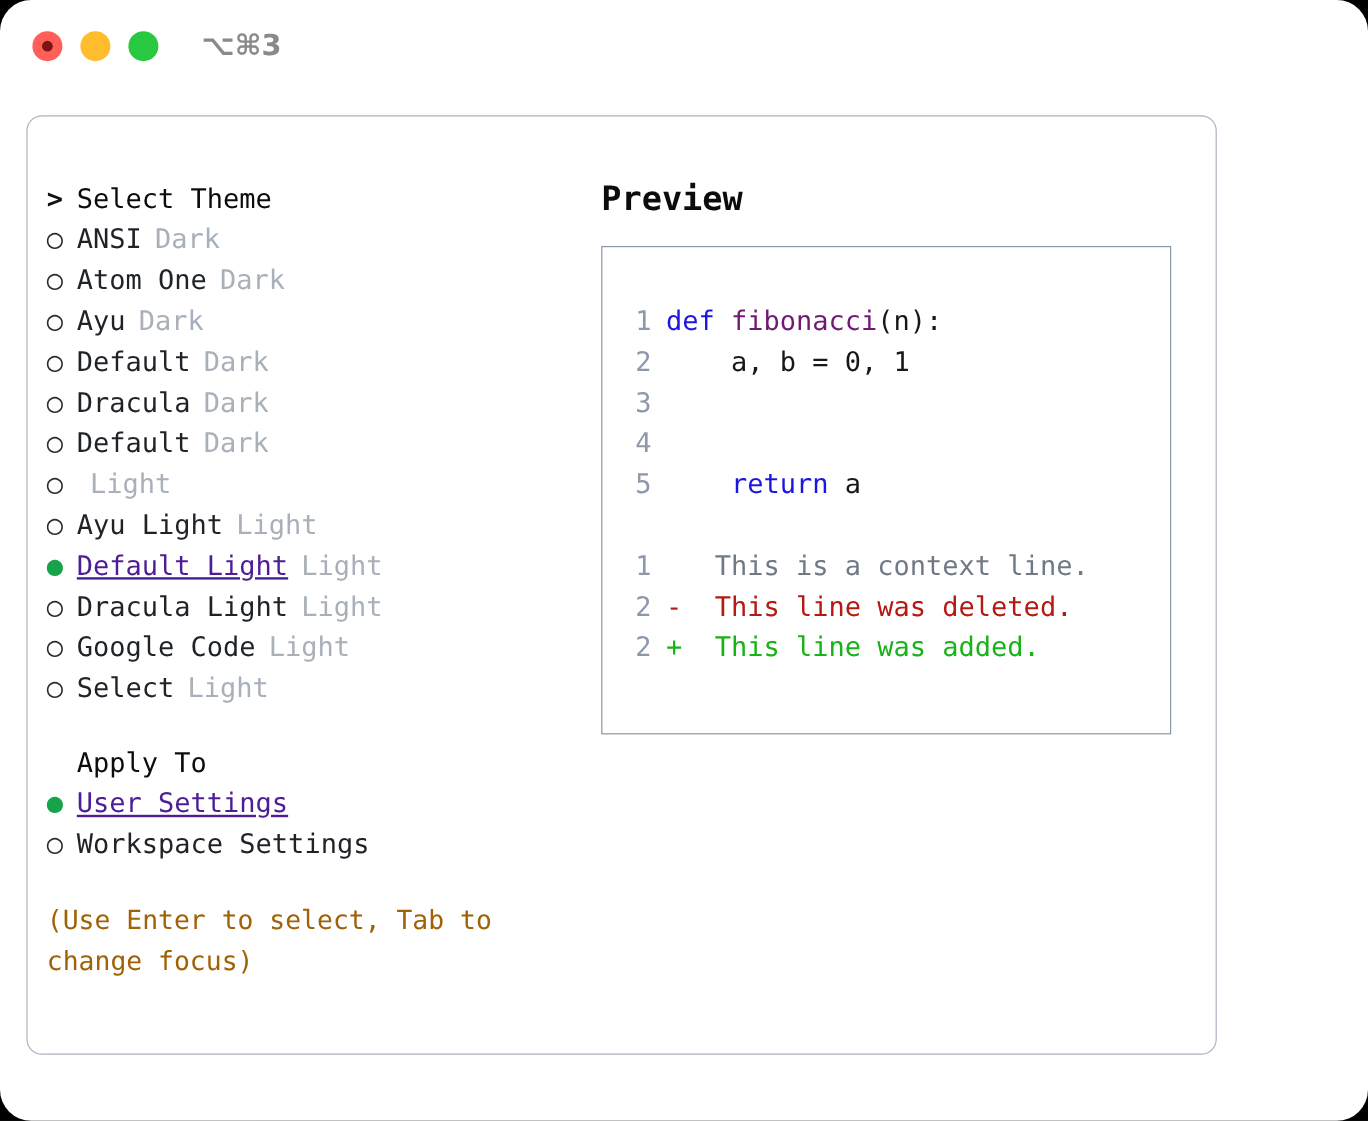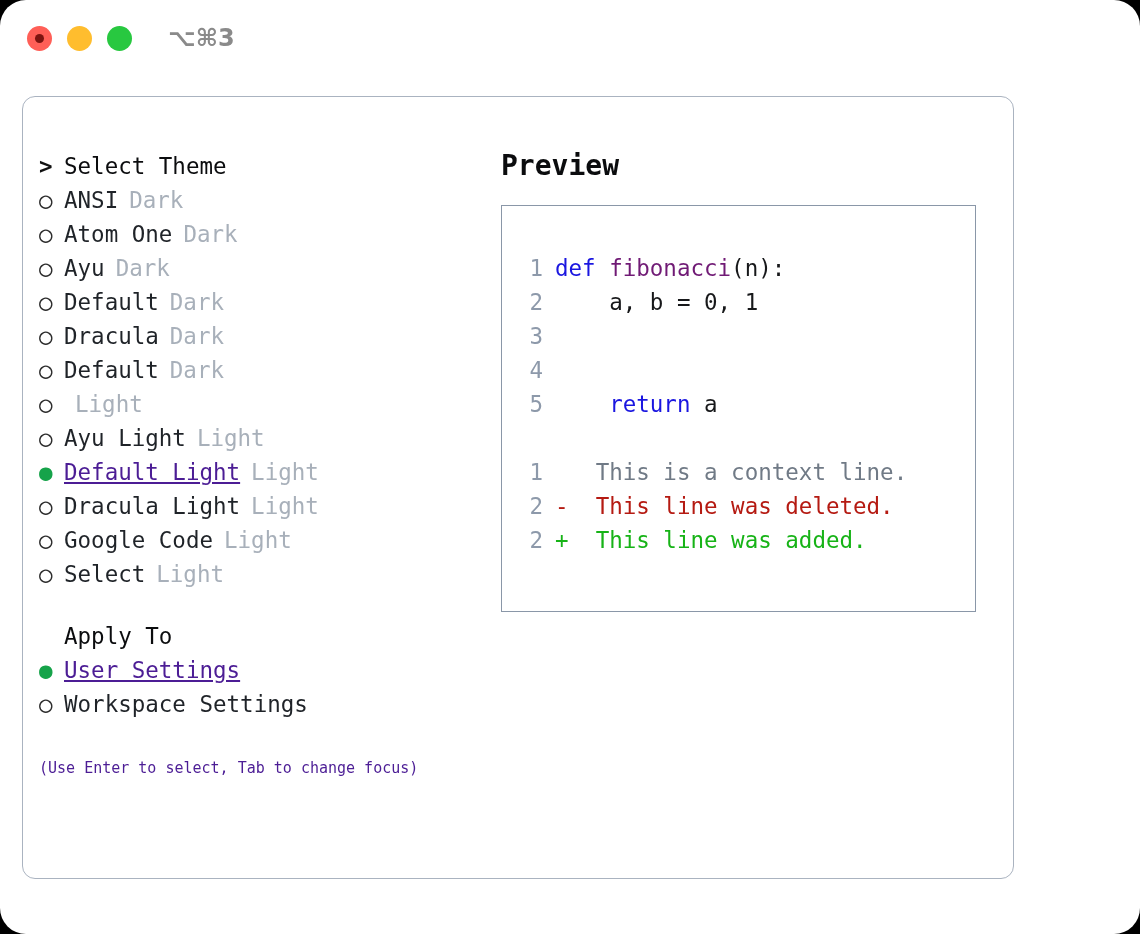--- a/index.html
+++ b/index.html
@@ -120,23 +120,23 @@
   .label-head   { color: #0b0c0e; font-weight: normal; text-align: center; }
   .label-sub    { color: #0b0c0e; }
   .variant      { color: #a8b0ba; margin-left: 11px; }
   .variant-sel  { color: #a8b0ba; margin-left: 11px; }
 
   .section-gap { height: 28px; }
 
   .hint {
     margin-top: 30px;
     width: 404px;
-    font-size: 15px;
-    line-height: 34px;
-    color: #4c1d95;
+    font-size: 22px;
+    line-height: 34px;
+    color: #a16207;
     white-space: normal;
   }
 
   
   .right-col {
     position: absolute;
     left: 478px;
     top: 52px;
     width: 500px;
   }

